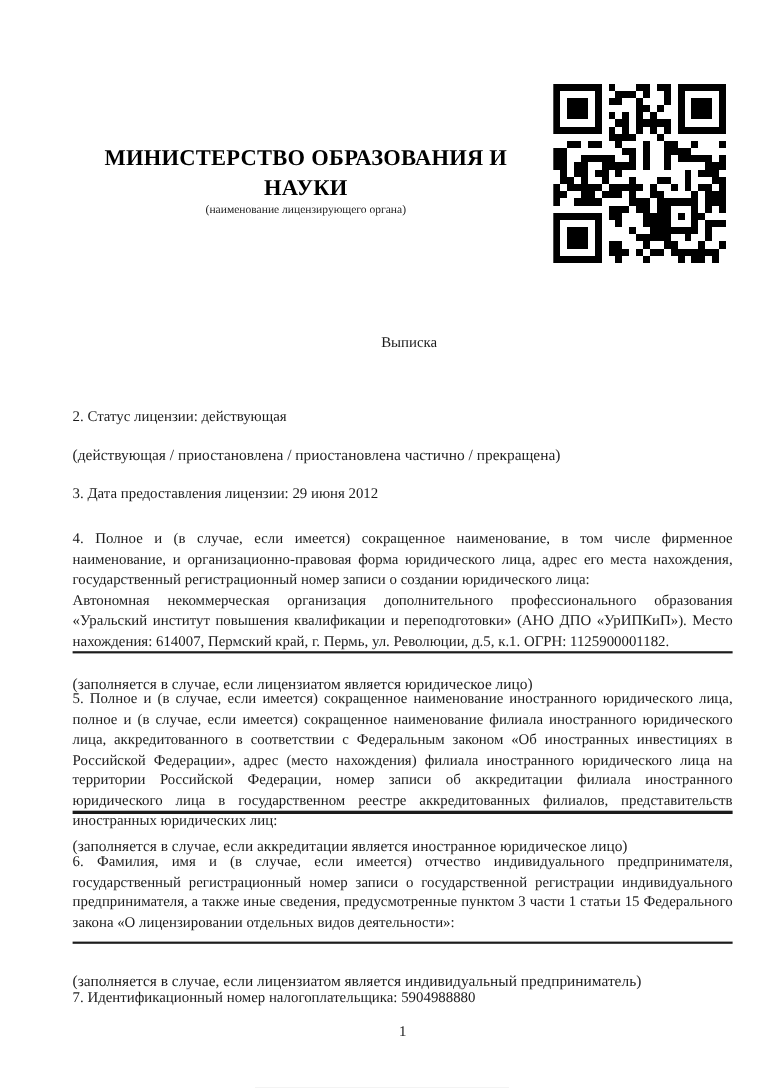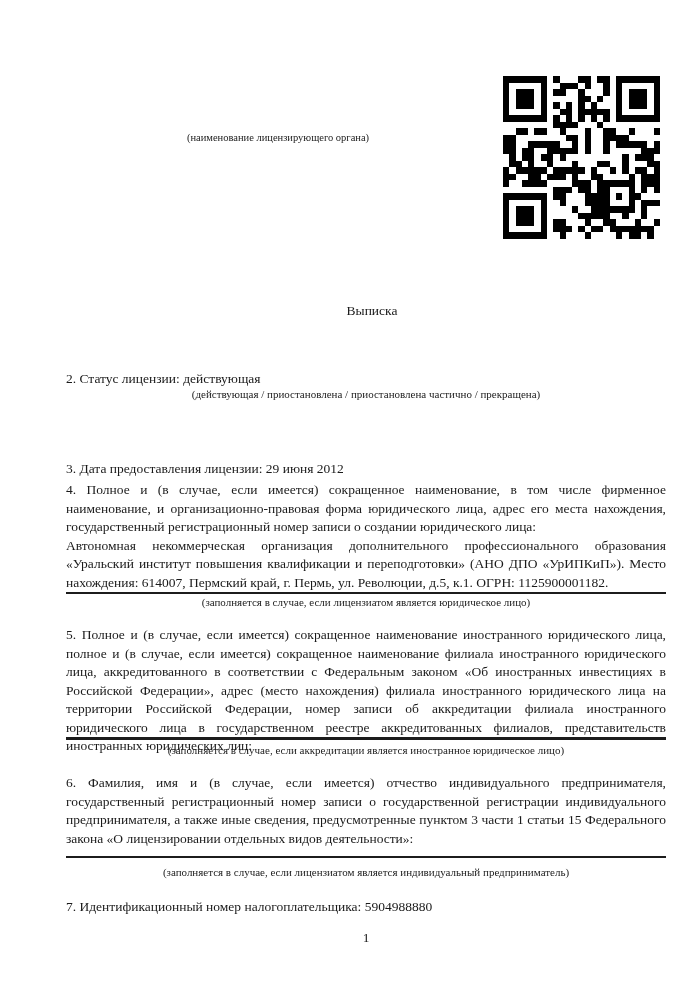--- a/index.html
+++ b/index.html
@@ -6,21 +6,21 @@
   .page{
     position:relative;width:700px;height:989px;margin:0 auto;
     background:#ffffff;overflow:hidden;
     font-family:"Liberation Serif","DejaVu Serif",serif;
     color:#1a1a1a;
   }
   .abs{position:absolute;}
   .content{left:66px;width:600px;}
   .body-text{font-size:13.5px;line-height:18px;}
   .para{font-size:13.5px;line-height:18.5px;text-align:justify;}
-  .note{font-size:11px;line-height:13px;text-align:center;color:#222;}
+  .note{font-size:14px;line-height:13px;text-align:left;color:#222;margin-top:20px;}
   .rule{background:#1c1c1c;}
   .ministry{left:66px;top:131px;width:424px;text-align:center;}
   .ministry-line{font-size:20.5px;line-height:27px;font-weight:bold;color:#000;letter-spacing:.2px;}
   .ministry-caption{font-size:10.5px;line-height:13px;margin-top:0;color:#222;}
   .extract{left:72px;top:302px;width:600px;text-align:center;font-size:13.5px;line-height:17.5px;}
   .qr-box{left:503px;top:76px;width:157px;height:163px;}
   .qr-box svg{display:block;width:100%;height:100%;}
   .page-num{text-align:center;font-size:13.5px;}
 </style>
 </head>
@@ -351,32 +351,33 @@
         <rect x="9" y="24" width="1" height="1" fill="#000000"></rect>
         <rect x="13" y="24" width="1" height="1" fill="#000000"></rect>
         <rect x="18" y="24" width="1" height="1" fill="#000000"></rect>
         <rect x="20" y="24" width="1" height="1" fill="#000000"></rect>
         <rect x="21" y="24" width="1" height="1" fill="#000000"></rect>
         <rect x="23" y="24" width="1" height="1" fill="#000000"></rect>
       </svg>
   </div>
 
   <div class="abs ministry">
+    <div class="ministry-line">МИНИСТЕРСТВО ОБРАЗОВАНИЯ И НАУКИ</div>
     <div class="ministry-caption">(наименование лицензирующего органа)</div>
   </div>
 
   <div class="abs extract">
     <div>Выписка</div>
   </div>
 
   <div class="abs content body-text" style="top:370px">2. Статус лицензии: действующая</div>
   <div class="abs content note" style="top:388px">(действующая / приостановлена / приостановлена частично / прекращена)</div>
 
 
-  <div class="abs content body-text" style="top:460px">3. Дата предоставления лицензии: 29 июня 2012</div>
+  <div class="abs content body-text" style="top:440px">3. Дата предоставления лицензии: 29 июня 2012</div>
 
   <div class="abs content" style="top:481px">
     <div class="para">4. Полное и (в случае, если имеется) сокращенное наименование, в том числе фирменное наименование, и организационно-правовая форма юридического лица, адрес его места нахождения, государственный регистрационный номер записи о создании юридического лица:</div>
     <div class="para">Автономная некоммерческая организация дополнительного профессионального образования «Уральский институт повышения квалификации и переподготовки» (АНО ДПО «УрИПКиП»). Место нахождения: 614007, Пермский край, г. Пермь, ул. Революции, д.5, к.1. ОГРН: 1125900001182.</div>
   </div>
   <div class="abs content rule" style="top:592px;height:1.5px"></div>
   <div class="abs content note" style="top:596px">(заполняется в случае, если лицензиатом является юридическое лицо)</div>
 
   <div class="abs content para" style="top:626px">5. Полное и (в случае, если имеется) сокращенное наименование иностранного юридического лица, полное и (в случае, если имеется) сокращенное наименование филиала иностранного юридического лица, аккредитованного в соответствии с Федеральным законом «Об иностранных инвестициях в Российской Федерации», адрес (место нахождения) филиала иностранного юридического лица на территории Российской Федерации, номер записи об аккредитации филиала иностранного юридического лица в государственном реестре аккредитованных филиалов, представительств иностранных юридических лиц:</div>
   <div class="abs content rule" style="top:737px;height:2.5px"></div>

